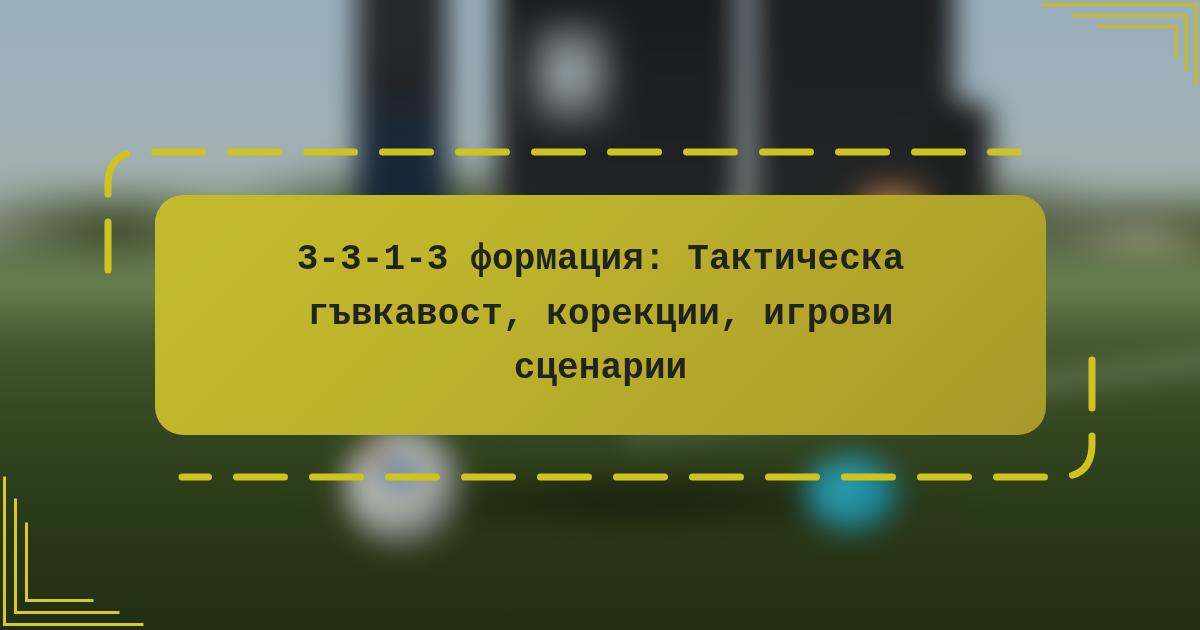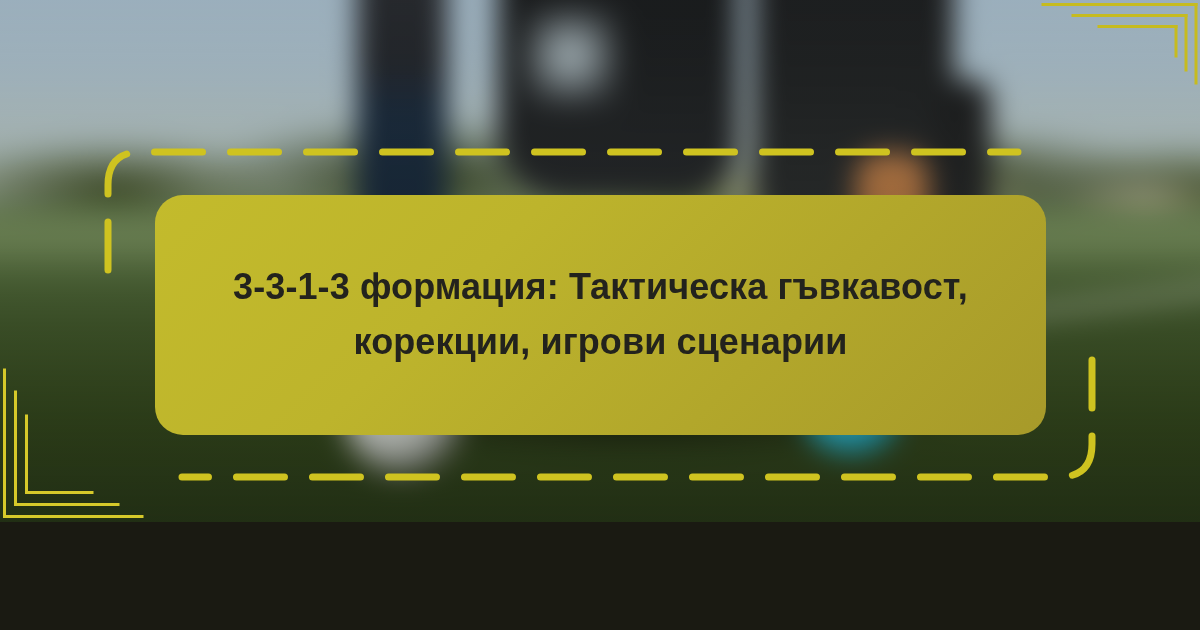--- a/index.html
+++ b/index.html
@@ -6,23 +6,23 @@
   html, body {
     margin: 0;
     padding: 0;
     background: #1a1a12;
   }
   * { box-sizing: border-box; }
 
   .canvas {
     position: relative;
     width: 1200px;
-    height: 522px;
+    height: 630px;
     overflow: hidden;
-    font-family: Liberation Sans, sans-serif;
+    font-family: Liberation Mono, monospace;
     background: #2f3d1e;
   }
 
   
   .photo {
     position: absolute;
     inset: -40px;
     overflow: hidden;
     filter: blur(14px) saturate(1.05);
   }

